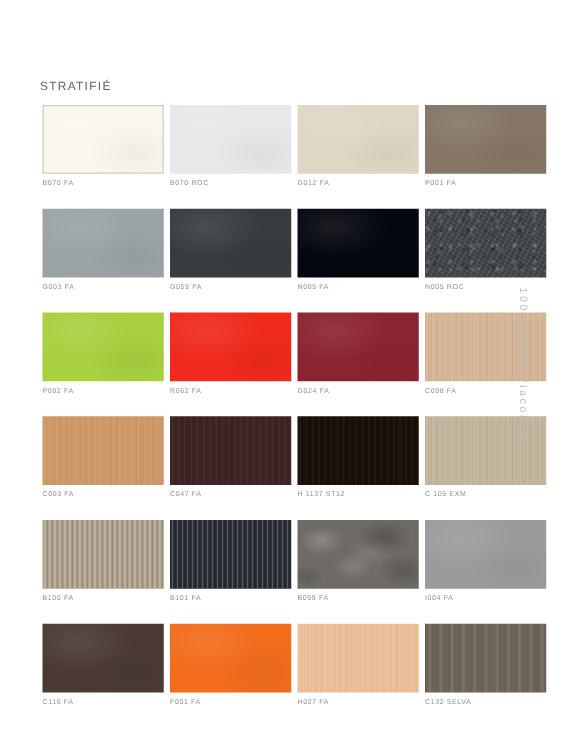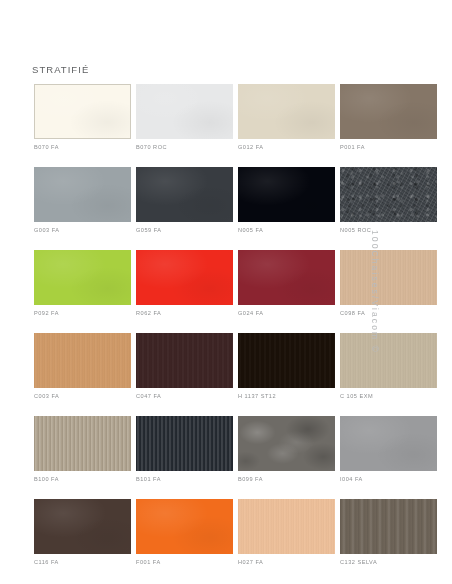--- a/index.html
+++ b/index.html
@@ -13,20 +13,21 @@
     font-family: "Liberation Sans", sans-serif;
     overflow: hidden;
     position: relative;
   }
 
   #page {
     position: relative;
     width: 388px;
     height: 584px;
     background: #ffffff;
+    padding-left: 44px;
   }
 
   #catalog-title {
     position: absolute;
     left: 32px;
     top: 64px;
     font-size: 9.5px;
     letter-spacing: 1.05px;
     color: #5f6163;
     font-weight: 400;

